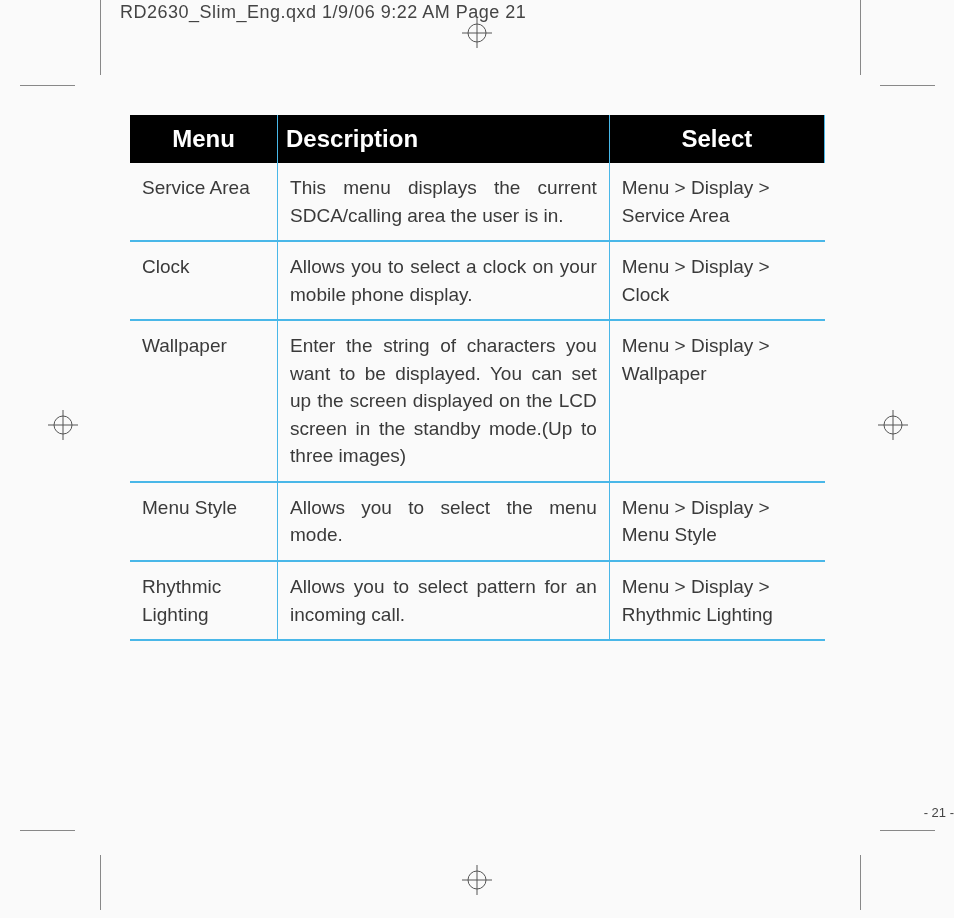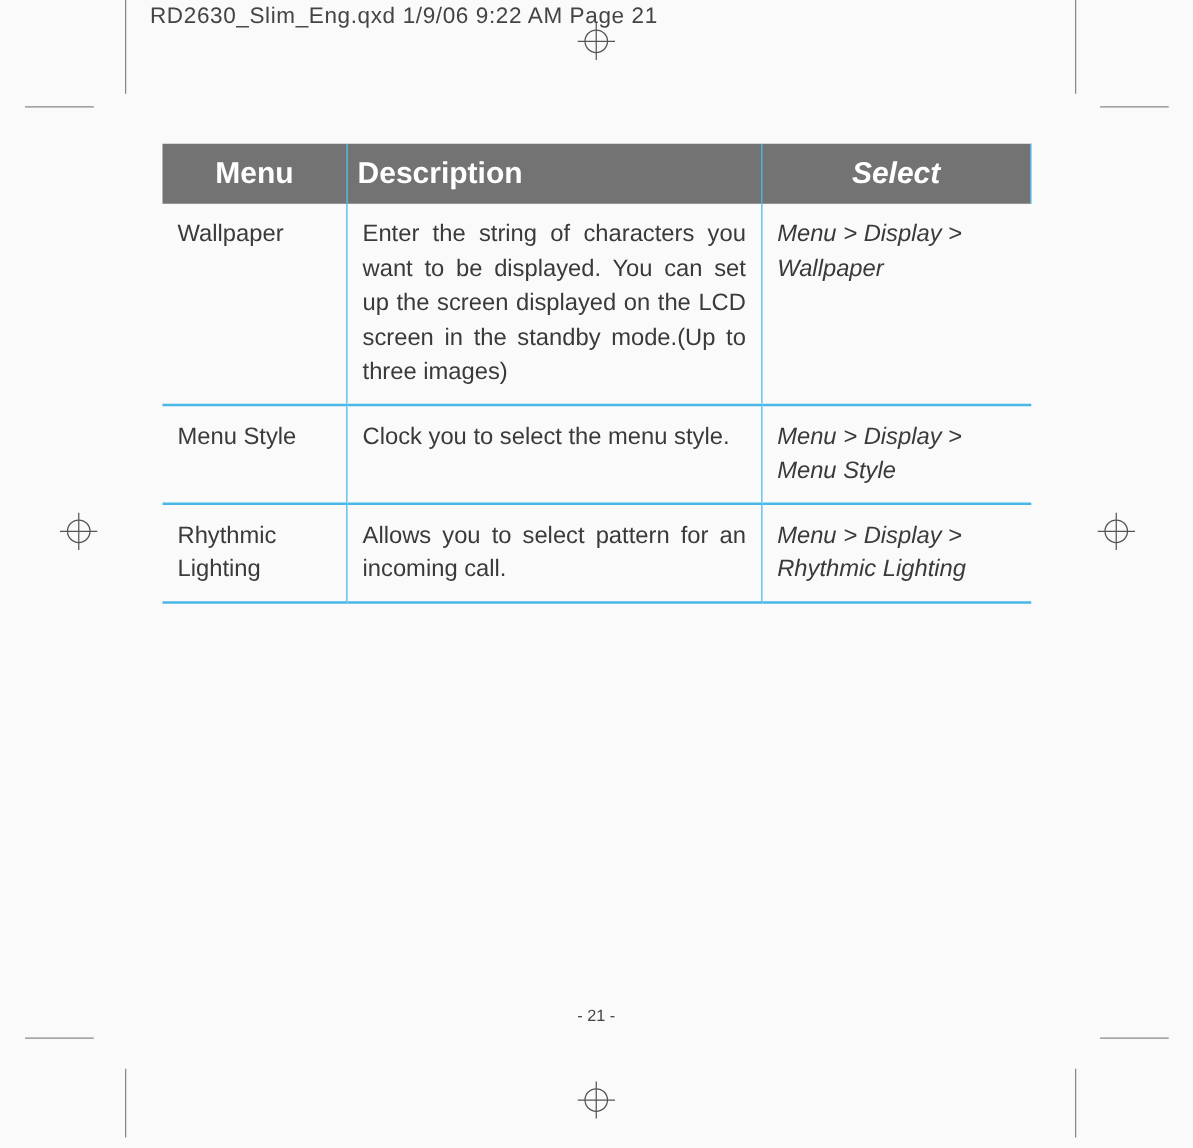--- a/index.html
+++ b/index.html
@@ -46,47 +46,47 @@
 
   .main-table {
     position: absolute;
     top: 115px;
     left: 130px;
     width: 695px;
     border-collapse: collapse;
     font-size: 19px;
   }
   .main-table th {
-    background: #737373;
+    background: #000000;
     color: #fff;
     font-weight: bold;
     font-size: 24px;
     padding: 10px 8px;
     border-right: 1px solid #49b7e8;
   }
   .main-table th:first-child { border-top-left-radius: 0; }
   .main-table td {
     padding: 11px 12px;
     vertical-align: top;
     border-bottom: 2px solid #49b7e8;
     color: #3a3a3a;
     line-height: 1.45;
   }
   .main-table tr td + td {
     border-left: 1px solid #49b7e8;
   }
   .col-menu   { width: 130px; }
   .col-desc   { width: 340px; text-align: justify; }
-  .col-select { width: 210px; font-style: italic; }
+  .col-select { width: 210px; }
   .page-num {
     position: absolute;
     top: 805px;
     left: 0;
     width: 954px;
-    text-align: center;
+    text-align: right;
     font-size: 13px;
     color: #444;
   }
 </style>
 </head>
 <body>
 
 <div class="header-text">RD2630_Slim_Eng.qxd  1/9/06  9:22 AM  Page 21</div>
 
 <div class="crop-line crop-v-tl"></div>
@@ -130,27 +130,37 @@
 <table class="main-table">
   <thead>
     <tr>
       <th class="col-menu">Menu</th>
       <th class="col-desc">Description</th>
       <th class="col-select">Select</th>
     </tr>
   </thead>
   <tbody>
     <tr>
+      <td class="col-menu">Service Area</td>
+      <td class="col-desc">This menu displays the current SDCA/calling area the user is in.</td>
+      <td class="col-select">Menu &gt; Display &gt; Service Area</td>
+    </tr>
+    <tr>
+      <td class="col-menu">Clock</td>
+      <td class="col-desc">Allows you to select a clock on your mobile phone display.</td>
+      <td class="col-select">Menu &gt; Display &gt; Clock</td>
+    </tr>
+    <tr>
       <td class="col-menu">Wallpaper</td>
       <td class="col-desc">Enter the string of characters you want to be displayed. You can set up the screen displayed on the LCD screen in the standby mode.(Up to three images)</td>
       <td class="col-select">Menu &gt; Display &gt; Wallpaper</td>
     </tr>
     <tr>
       <td class="col-menu">Menu Style</td>
-      <td class="col-desc">Clock you to select the menu style.</td>
+      <td class="col-desc">Allows you to select the menu mode.</td>
       <td class="col-select">Menu &gt; Display &gt; Menu Style</td>
     </tr>
     <tr>
       <td class="col-menu">Rhythmic Lighting</td>
       <td class="col-desc">Allows you to select pattern for an incoming call.</td>
       <td class="col-select">Menu &gt; Display &gt; Rhythmic Lighting</td>
     </tr>
   </tbody>
 </table>
 

